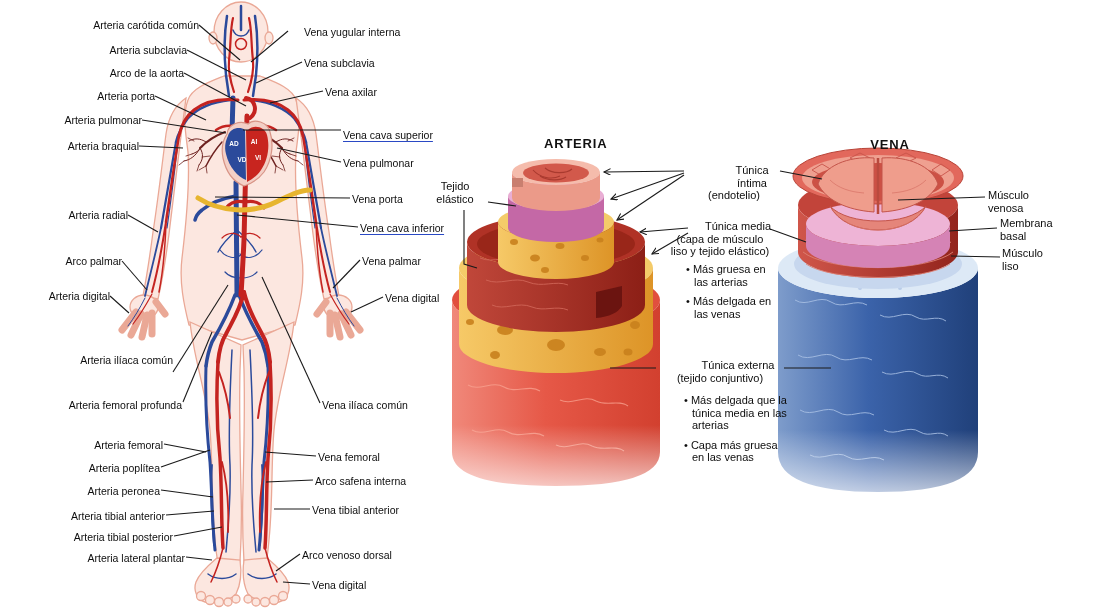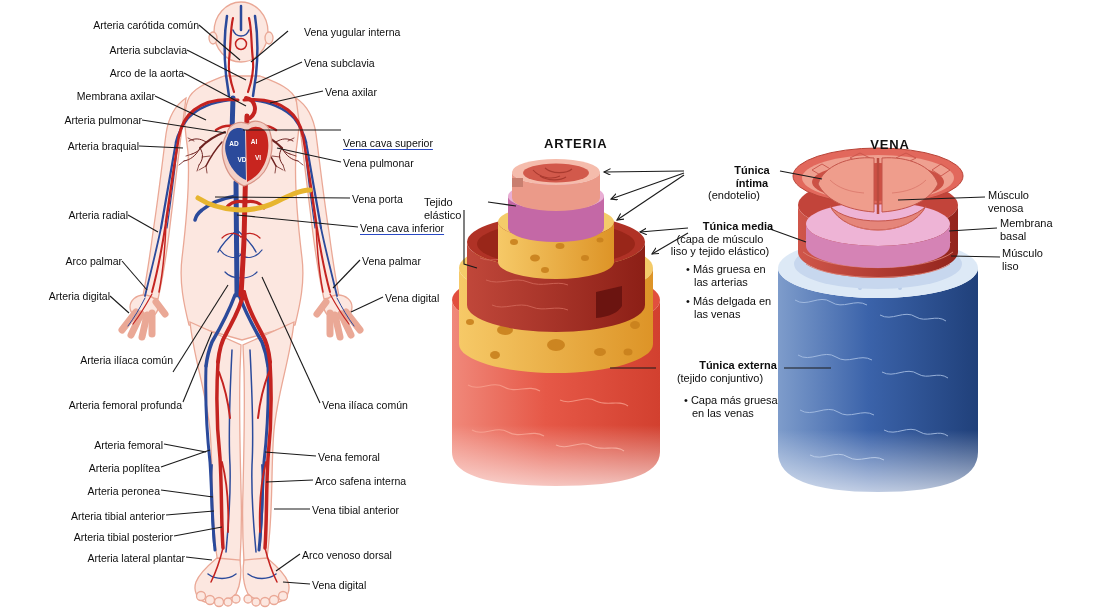--- a/index.html
+++ b/index.html
@@ -4,21 +4,21 @@
 <style>
   html,body{margin:0;padding:0;background:#ffffff;}
   #stage{position:relative;width:1098px;height:612px;background:#ffffff;overflow:hidden;
          font-family:"Liberation Sans",sans-serif;border-radius:17px;}
   #art{position:absolute;left:0;top:0;}
   .lbl{position:absolute;font-size:10.5px;line-height:12px;color:#0d0d0d;white-space:nowrap;}
   .lbl.r{text-align:right;width:140px;}
   .uline{text-decoration:underline;text-decoration-color:#2a49c4;text-underline-offset:2px;}
   .vd{font-size:11px;color:#0d0d0d;position:absolute;line-height:12.5px;white-space:normal;}
   .vd.center{text-align:center;}
-  .vd .t{font-weight:bold;margin-left:36px;}
+  .vd .t{font-weight:normal;margin-left:36px;}
   .bullet{padding-left:8px;text-indent:-8px;margin-bottom:7px;}
   .title{position:absolute;font-size:13px;font-weight:bold;letter-spacing:.8px;color:#111;text-align:center;}
   .chamber{position:absolute;font-size:6.5px;font-weight:bold;color:#ffffff;width:14px;text-align:center;line-height:7px;}
 </style>
 </head>
 <body>
 
 <div id="stage">
 
 <svg id="art" width="1098" height="612" viewBox="0 0 1098 612">
@@ -365,60 +365,60 @@
     <line x1="784" y1="368" x2="831" y2="368"></line>
     <line x1="985" y1="197" x2="898" y2="200"></line>
     <line x1="997" y1="228" x2="949" y2="231"></line>
     <line x1="1000" y1="257" x2="951" y2="256"></line>
   </g>
 </svg>
 
 <div class="lbl r" style="left:59px;top:19px">Arteria carótida común</div>
 <div class="lbl r" style="left:47px;top:44px">Arteria subclavia</div>
 <div class="lbl r" style="left:44px;top:67px">Arco de la aorta</div>
-<div class="lbl r" style="left:15px;top:90px">Membrana axilar</div>
+<div class="lbl r" style="left:15px;top:90px">Arteria porta</div>
 <div class="lbl r" style="left:2px;top:114px">Arteria pulmonar</div>
 <div class="lbl r" style="left:-1px;top:140px">Arteria braquial</div>
 <div class="lbl r" style="left:-12px;top:209px">Arteria radial</div>
 <div class="lbl r" style="left:-18px;top:255px">Arco palmar</div>
 <div class="lbl r" style="left:-30px;top:290px">Arteria digital</div>
 <div class="lbl r" style="left:33px;top:354px">Arteria ilíaca común</div>
 <div class="lbl r" style="left:42px;top:399px">Arteria femoral profunda</div>
 <div class="lbl r" style="left:23px;top:439px">Arteria femoral</div>
 <div class="lbl r" style="left:20px;top:462px">Arteria poplítea</div>
 <div class="lbl r" style="left:20px;top:485px">Arteria peronea</div>
 <div class="lbl r" style="left:25px;top:510px">Arteria tibial anterior</div>
 <div class="lbl r" style="left:33px;top:531px">Arteria tibial posterior</div>
 <div class="lbl r" style="left:45px;top:552px">Arteria lateral plantar</div>
 
 <div class="lbl" style="left:304px;top:26px">Vena yugular interna</div>
 <div class="lbl" style="left:304px;top:57px">Vena subclavia</div>
 <div class="lbl" style="left:325px;top:86px">Vena axilar</div>
-<div class="lbl uline" style="left:343px;top:137px">Vena cava superior</div>
+<div class="lbl uline" style="left:343px;top:129px">Vena cava superior</div>
 <div class="lbl" style="left:343px;top:157px">Vena pulmonar</div>
 <div class="lbl" style="left:352px;top:193px">Vena porta</div>
 <div class="lbl uline" style="left:360px;top:222px">Vena cava inferior</div>
 <div class="lbl" style="left:362px;top:255px">Vena palmar</div>
 <div class="lbl" style="left:385px;top:292px">Vena digital</div>
 <div class="lbl" style="left:322px;top:399px">Vena ilíaca común</div>
 <div class="lbl" style="left:318px;top:451px">Vena femoral</div>
 <div class="lbl" style="left:315px;top:475px">Arco safena interna</div>
 <div class="lbl" style="left:312px;top:504px">Vena tibial anterior</div>
 <div class="lbl" style="left:302px;top:549px">Arco venoso dorsal</div>
 <div class="lbl" style="left:312px;top:579px">Vena digital</div>
 
 <div class="chamber" style="left:227px;top:140px">AD</div>
 <div class="chamber" style="left:247px;top:138px">AI</div>
 <div class="chamber" style="left:235px;top:156px">VD</div>
 <div class="chamber" style="left:251px;top:154px">VI</div>
 
 <div class="title" style="left:544px;top:136px;width:60px">ARTERIA</div>
 <div class="title" style="left:868px;top:137px;width:44px">VENA</div>
 
-<div class="vd" style="left:424px;top:196px;width:62px;text-align:left">Tejido elástico</div>
+<div class="vd" style="left:424px;top:180px;width:62px;text-align:center">Tejido elástico</div>
 
 <div class="vd center" style="left:688px;top:164px;width:92px">
   <div class="t">Túnica íntima</div>
   <div>(endotelio)</div>
 </div>
 
 <div class="vd center" style="left:652px;top:220px;width:136px">
   <div class="t">Túnica media</div>
   <div>(capa de músculo</div>
   <div>liso y tejido elástico)</div>
@@ -428,20 +428,21 @@
   <div class="t">Túnica externa</div>
   <div>(tejido conjuntivo)</div>
 </div>
 
 <div class="vd" style="left:686px;top:263px;width:88px">
   <div class="bullet">• Más gruesa en las arterias</div>
   <div class="bullet">• Más delgada en las venas</div>
 </div>
 
 <div class="vd" style="left:684px;top:394px;width:106px">
+  <div class="bullet">• Más delgada que la túnica media en las arterias</div>
   <div class="bullet">• Capa más gruesa en las venas</div>
 </div>
 
 <div class="vd" style="left:988px;top:189px;width:56px">Músculo venosa</div>
 <div class="vd" style="left:1000px;top:217px;width:66px">Membrana basal</div>
 <div class="vd" style="left:1002px;top:247px;width:56px">Músculo liso</div>
 
 </div>
 
 </body></html>

